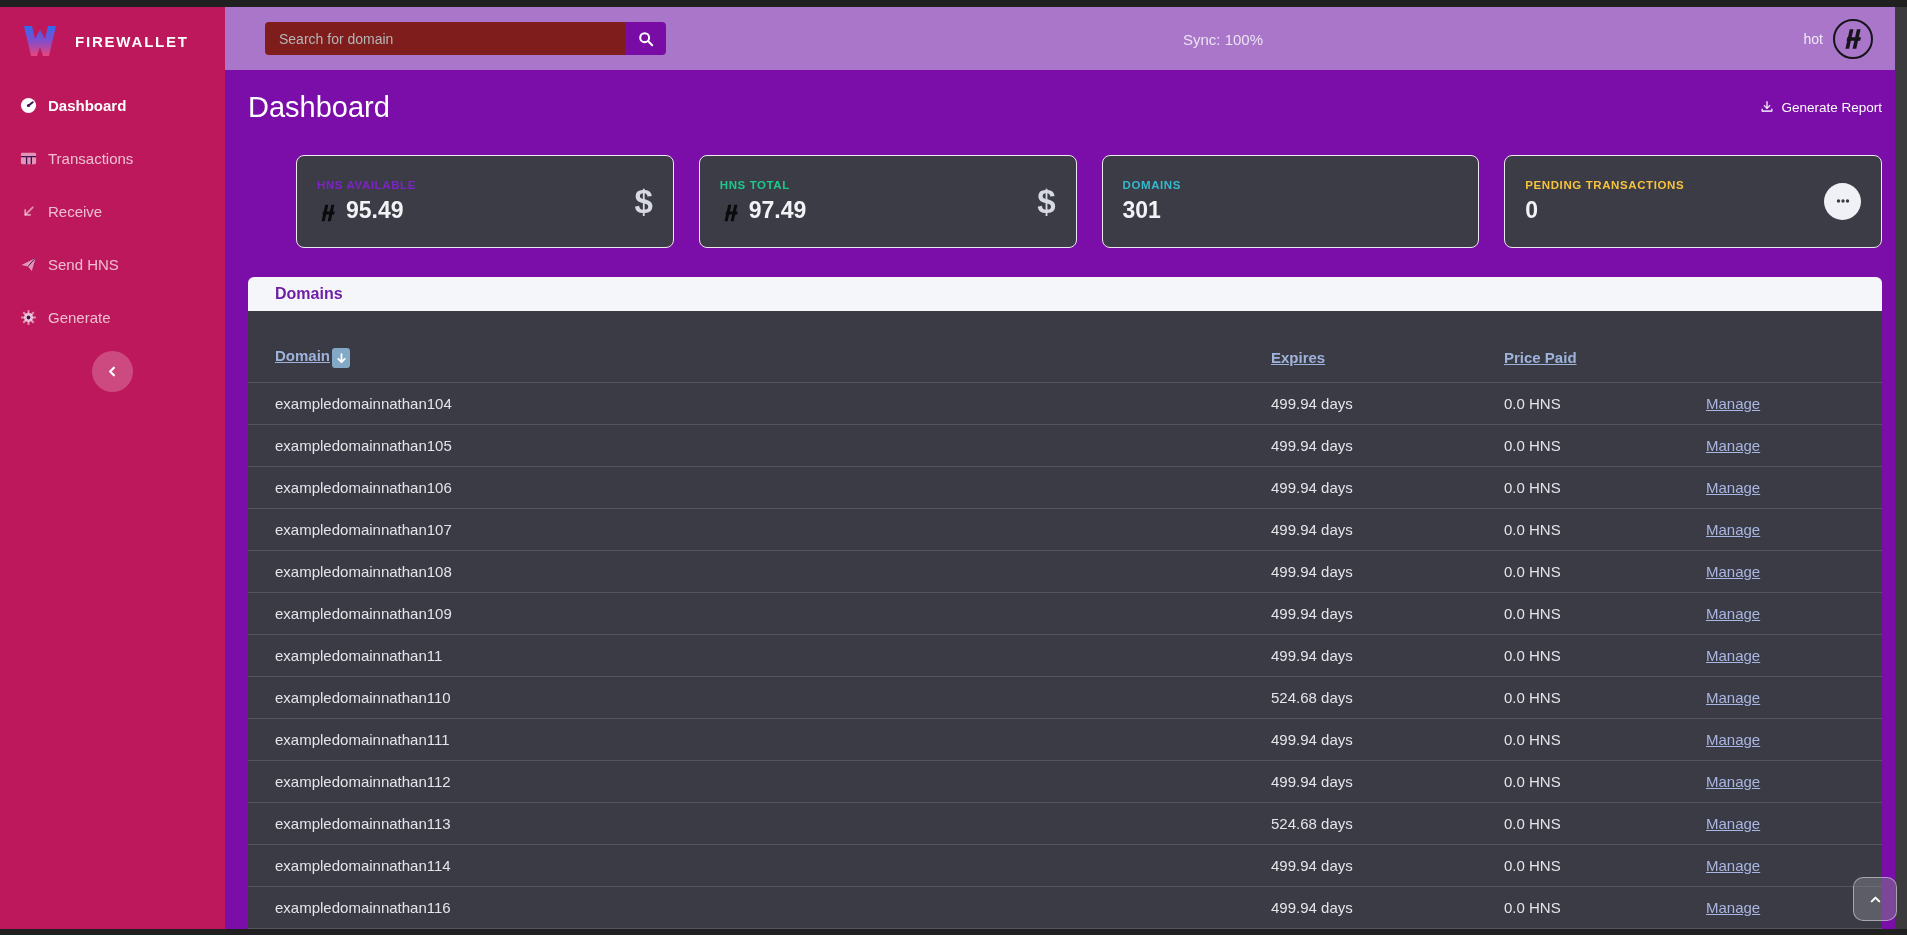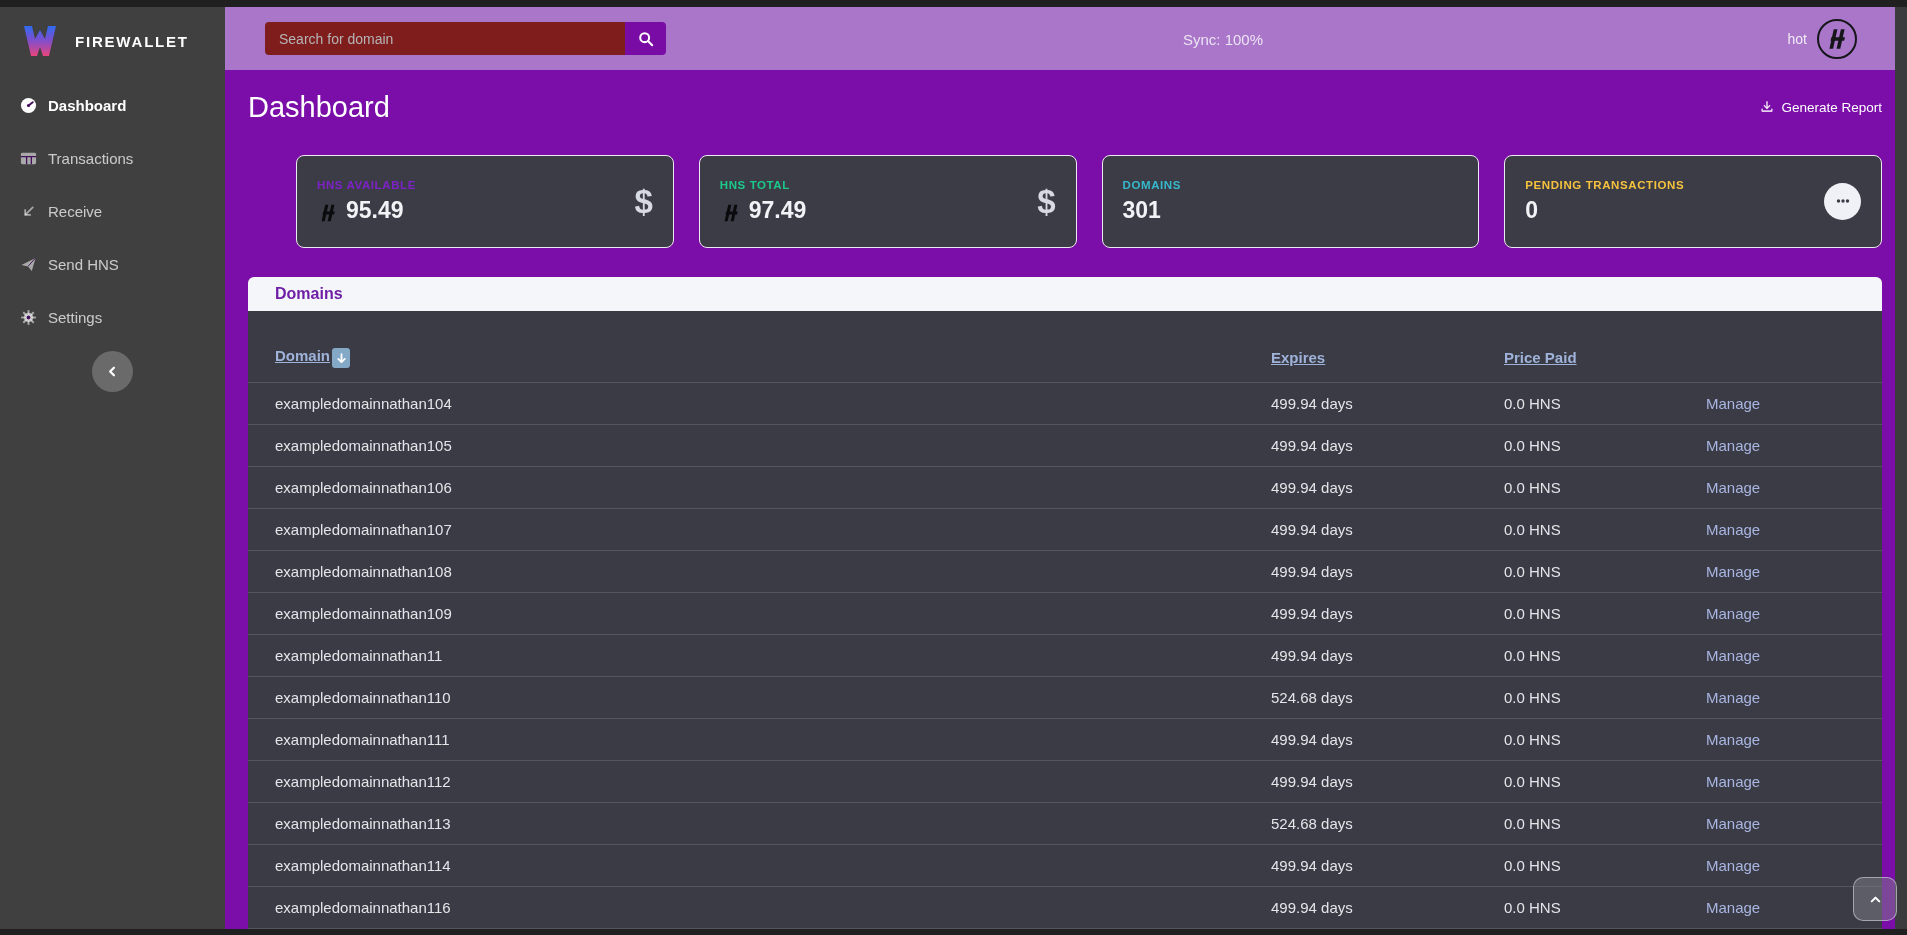--- a/index.html
+++ b/index.html
@@ -4,39 +4,39 @@
 <style>
   html,body{margin:0;padding:0;}
   body{font-family:"Liberation Sans",sans-serif;}
   #app{position:relative;width:1907px;height:935px;background:#7b0da8;overflow:hidden;}
 
   .top-strip{position:absolute;top:0;left:0;width:100%;height:7px;background:#202020;z-index:50;}
   .bottom-strip{position:absolute;bottom:0;left:0;width:100%;height:6px;background:#202020;z-index:50;}
   .scrollbar-track{position:absolute;top:7px;right:0;width:12px;bottom:0;background:#3b3b3e;z-index:40;}
 
   
-  .sidebar{position:absolute;left:0;top:7px;bottom:0;width:225px;background:#404040;z-index:10;}
+  .sidebar{position:absolute;left:0;top:7px;bottom:0;width:225px;background:#be185d;z-index:10;}
   .brand{display:flex;align-items:center;gap:13px;padding:12px 0 4px 18px;}
   .brand-logo{width:44px;height:44px;flex:0 0 auto;}
   .brand-name{color:#ffffff;font-weight:bold;font-size:15px;letter-spacing:1.8px;}
   .nav{margin-top:12px;}
   .nav-item{height:53px;display:flex;align-items:center;gap:11px;padding-left:20px;color:rgba(255,255,255,.72);font-size:15px;cursor:pointer;}
   .nav-item .nico{width:17px;height:17px;display:inline-flex;color:rgba(255,255,255,.55);}
   .nav-item.active{color:#ffffff;font-weight:bold;}
   .nav-item.active .nico{color:#ffffff;}
   .collapse-btn{position:absolute;left:92px;top:344px;width:41px;height:41px;border-radius:50%;background:rgba(255,255,255,.22);display:flex;align-items:center;justify-content:center;cursor:pointer;}
 
   
   .topbar{position:absolute;left:225px;top:7px;height:63px;right:12px;background:#a976c9;z-index:5;}
   .search-group{position:absolute;left:40px;top:15px;display:flex;height:33px;}
   .search-input{width:332px;background:#7f1d1d;border:none;outline:none;color:#dddddd;padding:0 14px;font-size:14px;border-radius:4px 0 0 4px;font-family:"Liberation Sans",sans-serif;}
   .search-input::placeholder{color:#b5b5b5;}
   .search-btn{width:41px;background:#7a0ca6;border:none;border-radius:0 4px 4px 0;display:flex;align-items:center;justify-content:center;cursor:pointer;}
   .sync{position:absolute;left:958px;top:50%;transform:translateY(-50%);color:#ece3f3;font-size:15px;}
-  .topbar-right{position:absolute;right:38px;top:0;height:100%;display:flex;align-items:center;gap:10px;}
+  .topbar-right{position:absolute;right:22px;top:0;height:100%;display:flex;align-items:center;gap:10px;}
   .wallet-name{color:#f0eaf5;font-size:14px;}
   .hs-logo{width:40px;height:40px;border-radius:50%;border:2px solid #15151a;box-sizing:border-box;display:flex;align-items:center;justify-content:center;cursor:pointer;}
 
   
   .main{position:absolute;left:225px;top:70px;right:12px;bottom:0;background:#7b0da8;padding:20px 13px 0 23px;overflow:hidden;box-sizing:border-box;}
   .page-head{display:flex;justify-content:space-between;align-items:center;}
   .page-title{margin:0;color:#ffffff;font-size:29px;font-weight:400;line-height:1.2;}
   .report-link{display:flex;align-items:center;gap:7px;color:#ffffff;font-size:13.5px;cursor:pointer;text-decoration:none;}
   .report-link .ico{display:inline-flex;color:rgba(255,255,255,.8);}
 
@@ -52,21 +52,21 @@
   
   .panel{margin-top:29px;border-radius:6px 6px 0 0;overflow:hidden;}
   .panel-head{background:#f5f6fa;height:34px;display:flex;align-items:center;padding-left:27px;font-size:16px;font-weight:bold;color:#6e1fa5;}
   .table-wrap{background:#3a3b44;}
   table{width:100%;border-collapse:collapse;table-layout:fixed;}
   th{text-align:left;padding:36px 0 14px 0;}
   th.c1,td.c1{padding-left:27px;}
   .th-link{color:#9fb3da;font-weight:bold;font-size:15px;text-decoration:underline;cursor:pointer;}
   .sort-emoji{display:inline-flex;width:18px;height:20px;background:#84a9c6;border-radius:3px;align-items:center;justify-content:center;margin-left:2px;vertical-align:-4px;}
   tbody td{padding:11px 0;border-top:1px solid #54555d;font-size:15px;line-height:19px;color:#e4e5e9;}
-  .manage-link{color:#a9b6e2;font-size:15px;cursor:pointer;}
+  .manage-link{color:#a9b6e2;text-decoration:underline;font-size:15px;cursor:pointer;}
 
   .scroll-top{position:absolute;left:1853px;top:877px;width:44px;height:44px;border-radius:10px;background:rgba(125,127,138,.5);border:1px solid rgba(205,205,215,.65);box-sizing:border-box;display:flex;align-items:center;justify-content:center;cursor:pointer;z-index:60;}
 </style>
 </head>
 <body>
 
 <div id="app">
   <div class="top-strip"></div>
 
   <div class="sidebar">
@@ -129,21 +129,21 @@
               <g fill="currentColor">
                 <rect x="8" y="1.2" width="2" height="15.6"></rect>
                 <rect x="8" y="1.2" width="2" height="15.6" transform="rotate(45 9 9)"></rect>
                 <rect x="8" y="1.2" width="2" height="15.6" transform="rotate(90 9 9)"></rect>
                 <rect x="8" y="1.2" width="2" height="15.6" transform="rotate(135 9 9)"></rect>
                 <circle cx="9" cy="9" r="5"></circle>
               </g>
               <circle cx="9" cy="9" r="2" fill="#43115c"></circle>
             </svg>
         </span>
-        <span>Settings</span>
+        <span>Generate</span>
       </div>
     </div>
     <div class="collapse-btn">
       <span style="display:inline-flex;">
         <svg viewBox="0 0 16 16" width="15" height="15" fill="none" stroke="#ffffff" stroke-width="2.4" stroke-linecap="round" stroke-linejoin="round">
             <path d="M9.5 4 L5.5 8 L9.5 12"></path>
           </svg>
       </span>
     </div>
   </div>

